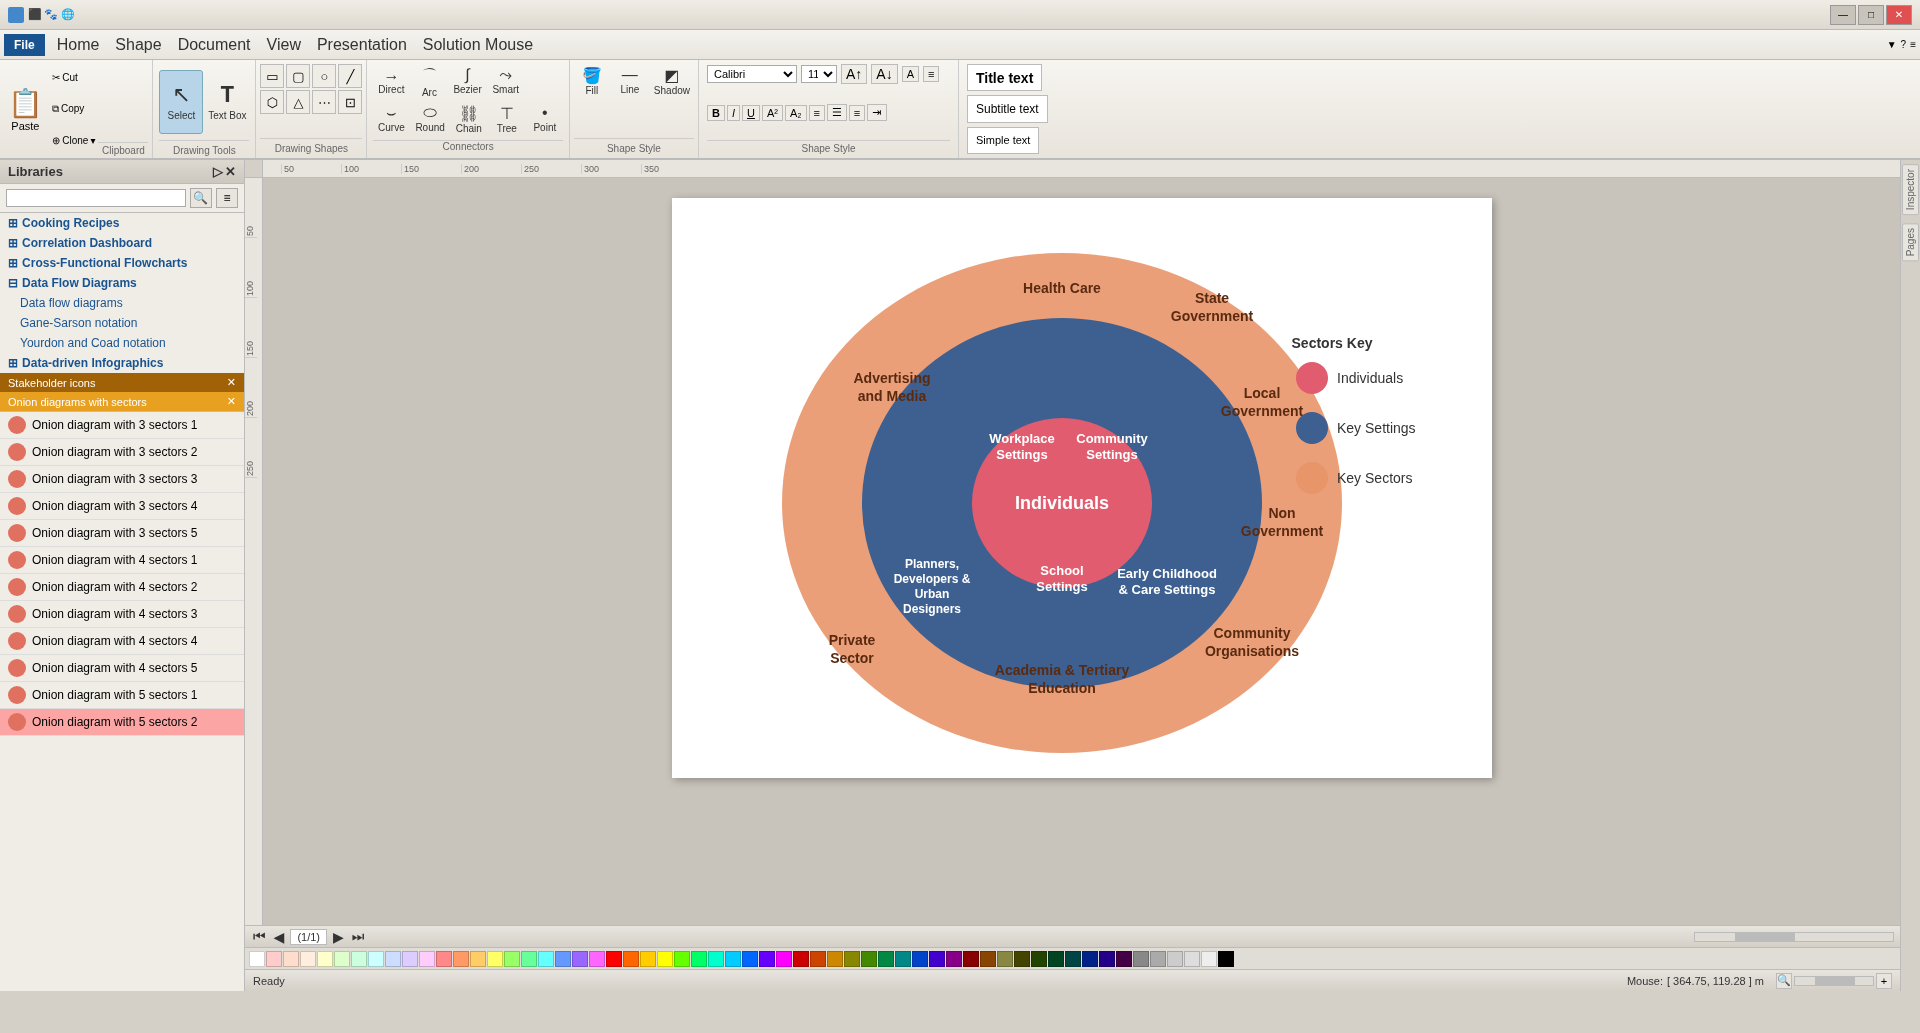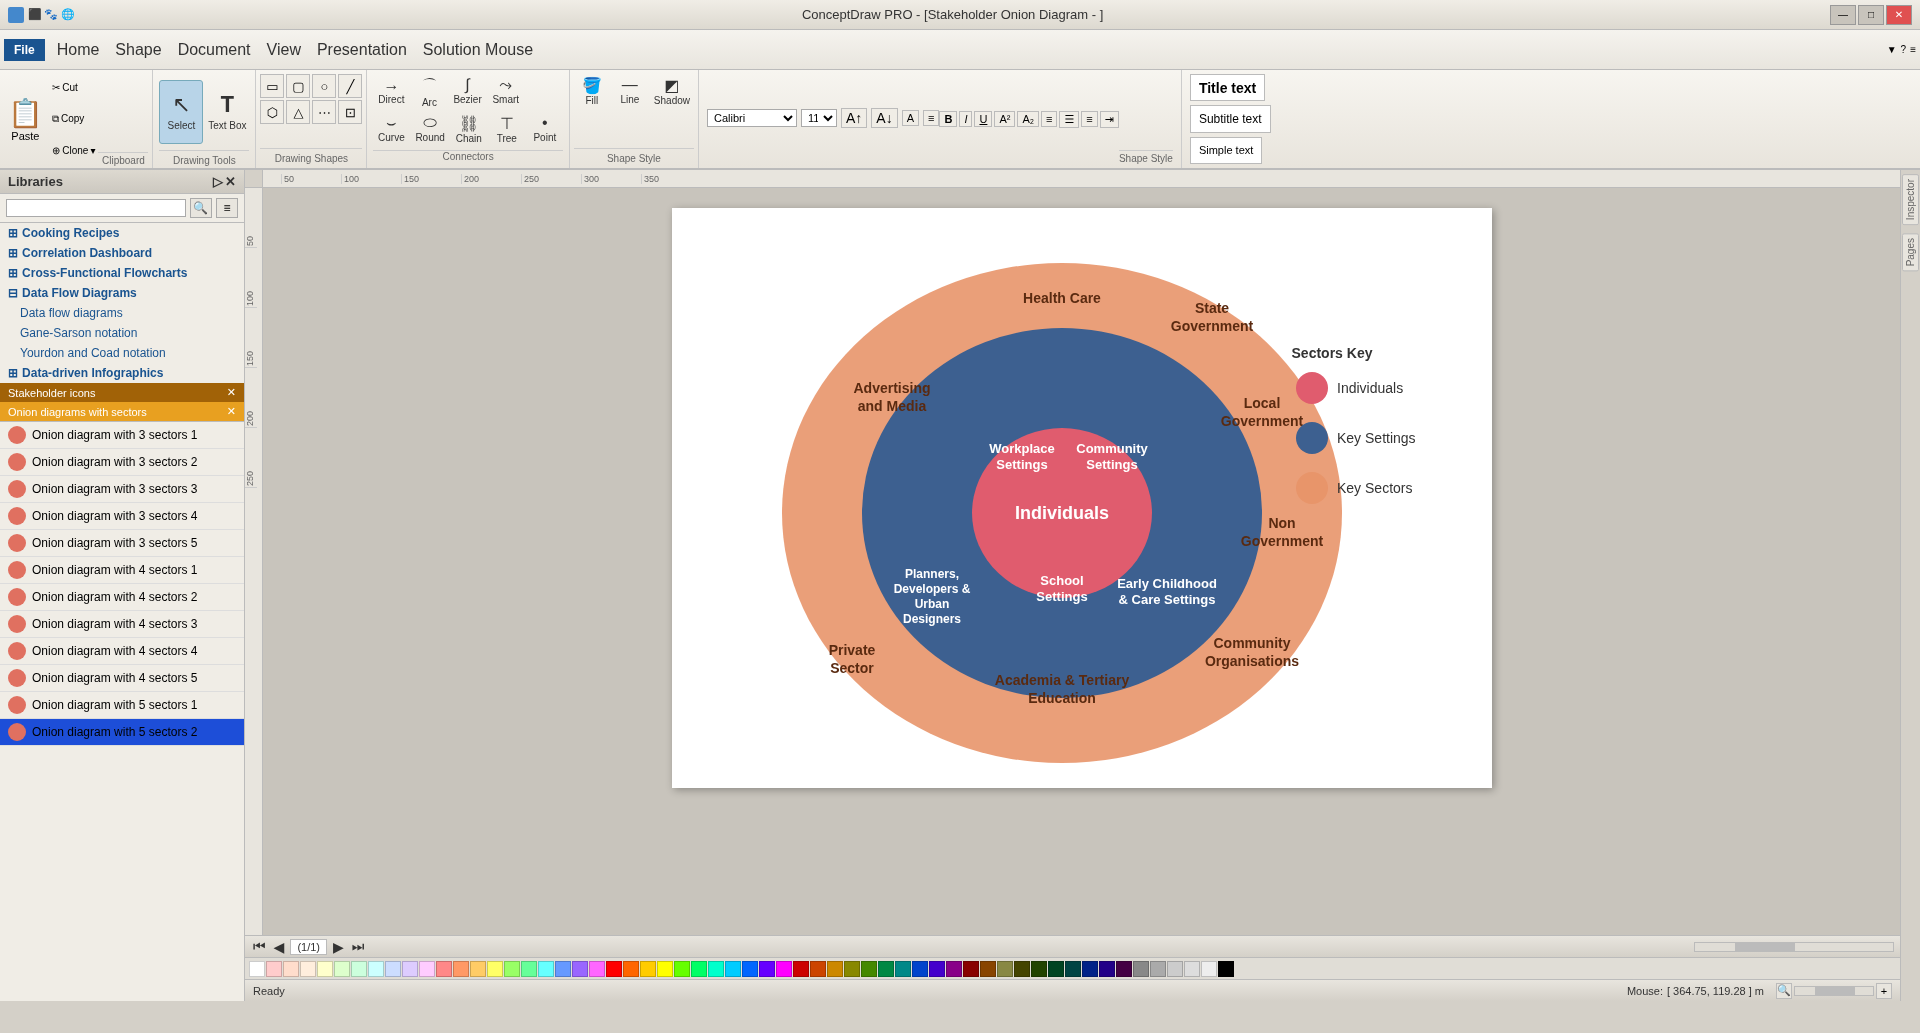--- a/index.html
+++ b/index.html
@@ -17,21 +17,21 @@
     }
     #title-bar .title-text { font-size: 13px; color: #333; flex: 1; text-align: center; }
     #title-bar .win-controls { display: flex; gap: 2px; }
     #title-bar .win-btn { width: 26px; height: 20px; background: #c8c4bc; border: 1px solid #999; cursor: pointer; display: flex; align-items: center; justify-content: center; font-size: 10px; }
     #title-bar .win-btn.close { background: #e05050; color: white; }
     #title-bar .logo-area { display: flex; align-items: center; gap: 4px; }
     #title-bar .logo-area .logo { width: 16px; height: 16px; background: #4488cc; border-radius: 2px; }
 
     
     #menu-bar {
-      height: 40px;
+      height: 30px;
       background: linear-gradient(to bottom, #f5f3ee, #e8e5de);
       display: flex;
       align-items: center;
       padding: 0 4px;
       border-bottom: 1px solid #bbb;
     }
     #menu-bar .menu-file {
       background: #1a5490;
       color: white;
       padding: 2px 10px;
@@ -142,24 +142,25 @@
       border-right: 1px solid #ccc;
       padding: 4px 6px;
     }
     .connectors-top { display: flex; gap: 2px; margin-bottom: 2px; }
     .connectors-bottom { display: flex; gap: 2px; }
     .conn-label { font-size: 10px; color: #666; text-align: center; margin-top: 4px; padding-top: 0; border-top: 1px solid #ccc; width: 100%; }
 
     
     .text-format-area {
       display: flex;
-      flex-direction: row;
+      flex-direction: column;
       padding: 4px 8px;
       border-right: 1px solid #ccc;
       min-width: 260px;
+      gap: 18px;
     }
     .text-format-row1 { display: flex; align-items: center; gap: 4px; margin-bottom: 2px; }
     .text-format-row2 { display: flex; align-items: center; gap: 2px; }
     .font-select { font-size: 11px; padding: 1px 2px; width: 90px; background: white; border: 1px solid #aaa; }
     .font-size-select { font-size: 11px; padding: 1px 2px; width: 36px; background: white; border: 1px solid #aaa; }
     .fmt-btn { font-size: 11px; padding: 1px 4px; background: #f0ede6; border: 1px solid #bbb; cursor: pointer; }
 
     
     .title-styles-area {
       display: flex;
@@ -251,21 +252,21 @@
     #diagrams-list { overflow-y: auto; flex: 1; }
     .diagram-item {
       padding: 4px 8px;
       font-size: 12px;
       display: flex;
       align-items: center;
       gap: 6px;
       cursor: pointer;
       border-bottom: 1px solid #ddd;
     }
-    .diagram-item.selected { background: #1d4ed8; }
+    .diagram-item.selected { background: #fca5a5; }
     .diagram-thumb {
       width: 18px; height: 18px;
       border-radius: 50%;
       display: flex; align-items: center; justify-content: center;
       font-size: 8px;
       flex-shrink: 0;
     }
 
     
     #canvas-area {
@@ -398,21 +399,20 @@
     .shape-btn { width: 24px; height: 24px; background: #f0ede6; border: 1px solid #bbb; cursor: pointer; display: flex; align-items: center; justify-content: center; font-size: 13px; }
   </style>
 </head>
 <body>
 
 <div id="title-bar">
   <div class="logo-area">
     <div class="logo"></div>
     <span style="font-size:11px; color:#333;">⬛ 🐾 🌐</span>
   </div>
-  <div class="title-text">ConceptDraw PRO - [Stakeholder Onion Diagram - ]</div>
   <div class="win-controls">
     <div class="win-btn">—</div>
     <div class="win-btn">□</div>
     <div class="win-btn close">✕</div>
   </div>
 </div>
 
 <div id="menu-bar">
   <div class="menu-file">File</div>
   <div class="menu-item">Home</div>

